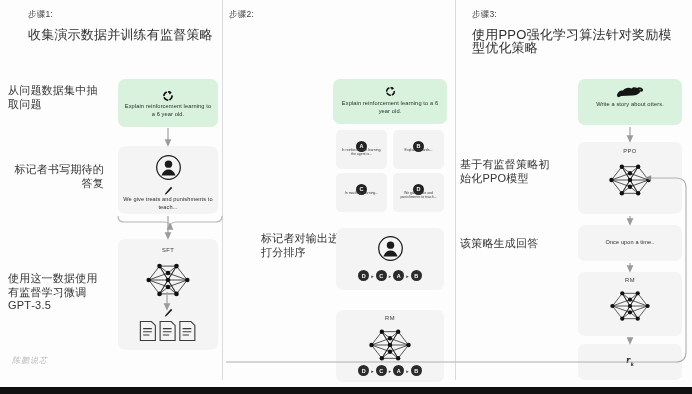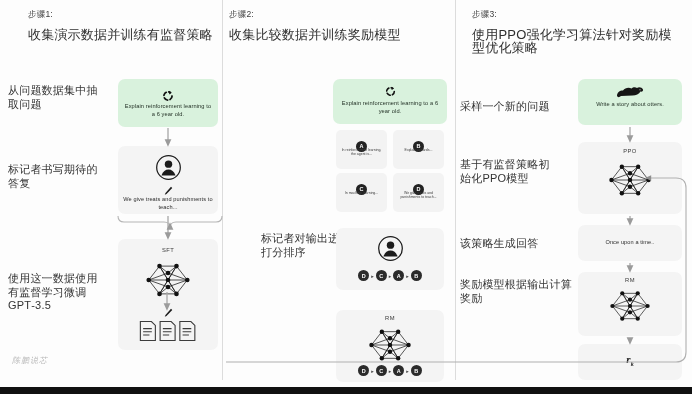--- a/index.html
+++ b/index.html
@@ -60,21 +60,21 @@
 
   <div class="divider div1"></div>
   <div class="divider div2"></div>
 
   <div class="col col1">
 
     <div class="step-no" style="left:28px;top:9px;">步骤1:</div>
     <div class="step-title" style="left:28px;top:28px;width:185px;">收集演示数据并训练有监督策略</div>
 
     <div class="note" style="left:8px;top:84px;width:92px;">从问题数据集中抽取问题</div>
-    <div class="note" style="left:8px;top:163px;width:96px;">标记者书写期待的答复</div>
+    <div class="note" style="left:8px;top:163px;width:96px;text-align:right;">标记者书写期待的答复</div>
     <div class="note" style="left:8px;top:272px;width:100px;">使用这一数据使用有监督学习微调 GPT‑3.5</div>
 
     <div class="greenbox" style="left:118px;top:79px;width:100px;height:48px;">
       <div style="position:absolute;left:0;right:0;top:7px;text-align:center;">
         <svg width="14" height="14" viewBox="0 0 24 24" style="vertical-align:middle;">
           <path d="M19 12a7 7 0 1 1-3.2-5.9" fill="none" stroke="#111" stroke-width="3" stroke-linecap="round" stroke-dasharray="7 4"></path>
           <path d="M14 3.2 L18.6 6.6 L14 9.3 Z" fill="#111"></path>
         </svg>
       </div>
       <div class="greentext" style="top:24px;padding:0 6px;">Explain reinforcement learning to a 6 year old.</div>
@@ -136,21 +136,20 @@
               <path d="M56.5 12 h11 M56.5 16 h11 M56.5 20 h8"></path>
           </g>
         </svg>
       </div>
     </div>
   </div>
 
   <div class="col col2">
 
     <div class="step-no" style="left:6px;top:9px;">步骤2:</div>
-    <div class="step-title" style="left:6px;top:28px;width:195px;">收集比较数据并训练奖励模型</div>
 
     <div class="note" style="left:6px;top:232px;width:96px;margin-left:32px;">标记者对输出进行打分排序</div>
 
     <div class="greenbox" style="left:110px;top:79px;width:114px;height:45px;">
       <div style="position:absolute;left:0;right:0;top:5px;text-align:center;">
         <svg width="13" height="13" viewBox="0 0 24 24">
           <path d="M19 12a7 7 0 1 1-3.2-5.9" fill="none" stroke="#111" stroke-width="3" stroke-linecap="round" stroke-dasharray="7 4"></path>
           <path d="M14 3.2 L18.6 6.6 L14 9.3 Z" fill="#111"></path>
         </svg>
       </div>
@@ -242,24 +241,22 @@
         <span class="rankchip">B</span>
       </div>
     </div>
   </div>
 
   <div class="col col3">
 
     <div class="step-no" style="left:16px;top:9px;">步骤3:</div>
     <div class="step-title" style="left:16px;top:28px;width:202px;">使用PPO强化学习算法针对奖励模型优化策略</div>
 
-    <div class="note" style="left:4px;top:100px;width:104px;">采样一个新的问题</div>
     <div class="note" style="left:4px;top:158px;width:100px;">基于有监督策略初始化PPO模型</div>
     <div class="note" style="left:4px;top:237px;width:104px;">该策略生成回答</div>
-    <div class="note" style="left:4px;top:278px;width:112px;">奖励模型根据输出计算奖励</div>
 
     <div class="greenbox" style="left:122px;top:79px;width:104px;height:46px;">
       <div style="position:absolute;left:0;right:0;top:6px;text-align:center;">
         <svg width="30" height="14" viewBox="0 0 60 28">
           <path d="M4 22 C4 15 9 11 16 11 C20 6 27 4 33 7 C36 4 41 4 44 6
                    C48 3 54 5 56 9 C57 12 54 14 51 13 C48 18 42 21 35 21
                    L12 22 C9 25 5 25 4 22 Z" fill="#151515"></path>
           <circle cx="50" cy="9.5" r="1" fill="#fff"></circle>
         </svg>
       </div>

